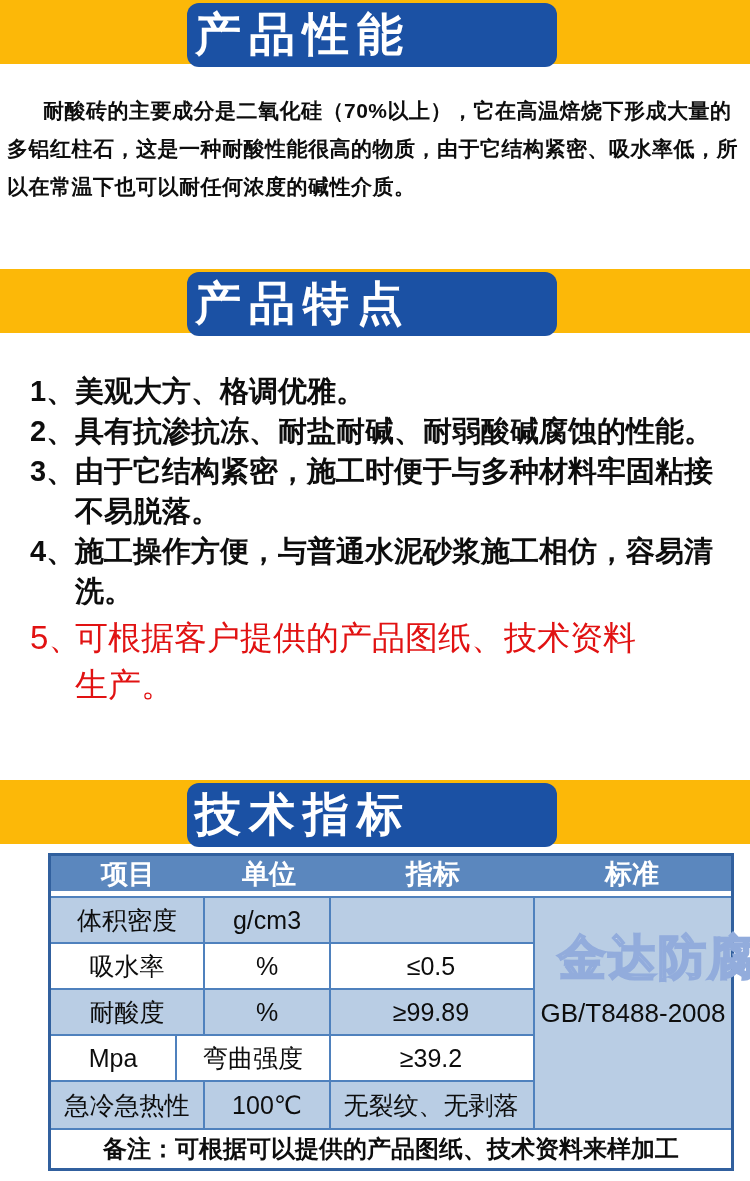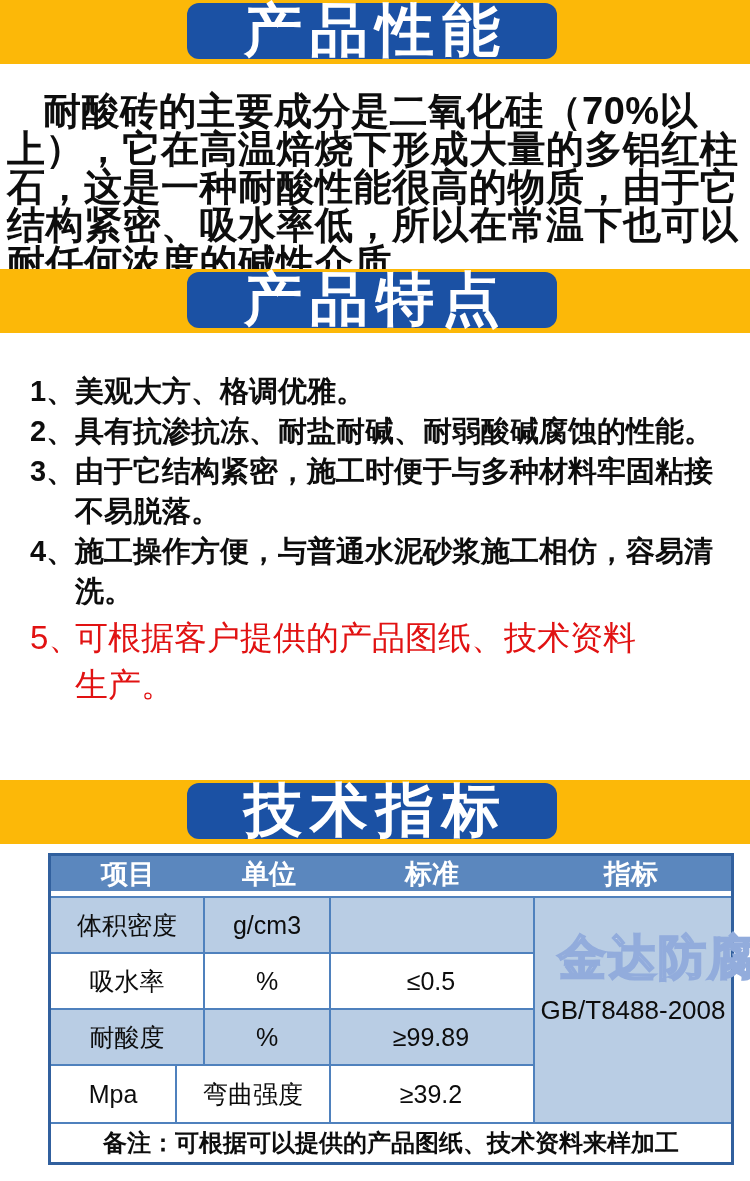--- a/index.html
+++ b/index.html
@@ -20,33 +20,33 @@
     width:750px;height:1181px;
     background:#ffffff;
     overflow:hidden;
     font-family:"Liberation Sans","DejaVu Sans",sans-serif;
     color:#0d0d0d;
   }
   
   .banner{position:absolute;left:0;width:750px;height:68px;}
   .banner .band{position:absolute;left:0;top:0;width:750px;height:64px;background:var(--yellow);}
   .banner .plate{
-    position:absolute;left:187px;top:3px;width:370px;height:56px;
+    position:absolute;left:187px;top:3px;width:370px;height:64px;
     background:var(--blue);border-radius:12px;
-    display:flex;align-items:center;justify-content:center;
-    color:#fff;font-size:58px;font-weight:700;
+    display:flex;align-items:center;justify-content:flex-start;
+    color:#fff;font-size:46px;font-weight:700;
     letter-spacing:8px;padding-left:8px;
   }
   #banner-performance{top:0;}
   #banner-features{top:269px;}
   #banner-specs{top:780px;}
   
   .intro{
     position:absolute;left:7px;top:92px;width:738px;
-    font-size:38px;line-height:38px;font-weight:700;
+    font-size:21px;line-height:38px;font-weight:700;
     text-indent:36px;letter-spacing:0.5px;
   }
   
   .features{position:absolute;left:30px;top:371px;width:716px;}
   .feat{display:flex;font-size:29px;font-weight:700;line-height:40px;}
   .feat-num{flex:none;width:45px;}
   .feat-body{flex:1;}
   .feat-line{display:block;}
   .feat.red{color:var(--red);font-weight:400;font-size:33px;line-height:47px;margin-top:3px;}
   
@@ -54,21 +54,21 @@
     position:absolute;left:48px;top:853px;width:686px;
     border:3px solid var(--outer-blue);background:#fff;
     font-size:25px;
   }
   .spec-header{display:flex;height:35px;background:var(--th-blue);color:#fff;font-weight:700;font-size:27px;}
   .spec-header .hcell{display:flex;align-items:center;justify-content:center;}
   .hc1{width:154px;} .hc2{width:128px;} .hc3{width:200px;} .hc4{width:198px;}
   .spec-gap{height:5px;background:#fff;}
   .spec-body{display:flex;border-top:2px solid var(--border-blue);}
   .col-left{width:482px;}
-  .spec-row{display:flex;height:56px;border-bottom:2px solid var(--border-blue);}
+  .spec-row{display:flex;height:46px;border-bottom:2px solid var(--border-blue);}
   .spec-row:last-child{border-bottom:none;}
   .spec-row .cell{display:flex;align-items:center;justify-content:center;height:100%;}
   .c-item{width:154px;border-right:2px solid var(--border-blue);}
   .c-unit{width:126px;border-right:2px solid var(--border-blue);}
   .c-value{width:200px;}
   .row-alt{background:var(--cell-blue);}
   .col-std{
     width:198px;background:var(--cell-blue);
     border-left:2px solid var(--border-blue);
     display:flex;align-items:center;justify-content:center;
@@ -149,22 +149,22 @@
     <div class="band"></div>
     <div class="plate">
       <span>技术指标</span>
     </div>
   </div>
 
   <div class="spec-table">
     <div class="spec-header">
       <div class="hcell hc1">项目</div>
       <div class="hcell hc2">单位</div>
+      <div class="hcell hc3">指标</div>
       <div class="hcell hc4">标准</div>
-      <div class="hcell hc3">指标</div>
     </div>
     <div class="spec-gap"></div>
     <div class="spec-body">
       <div class="col-left">
         <div class="spec-row row-alt">
           <div class="cell c-item">体积密度</div>
           <div class="cell c-unit">g/cm3</div>
         </div>
         <div class="spec-row">
           <div class="cell c-item">吸水率</div>
@@ -174,20 +174,25 @@
         <div class="spec-row row-alt">
           <div class="cell c-item">耐酸度</div>
           <div class="cell c-unit">%</div>
           <div class="cell c-value">≥99.89</div>
         </div>
         <div class="spec-row">
           <div class="cell c-unit">Mpa</div>
           <div class="cell c-item">弯曲强度</div>
           <div class="cell c-value">≥39.2</div>
         </div>
+        <div class="spec-row row-alt">
+          <div class="cell c-item">急冷急热性</div>
+          <div class="cell c-unit">100℃</div>
+          <div class="cell c-value">无裂纹、无剥落</div>
+        </div>
       </div>
       <div class="col-std">GB/T8488-2008</div>
     </div>
     <div class="note-row">备注：可根据可以提供的产品图纸、技术资料来样加工</div>
   </div>
 
   <div class="watermark">金达防腐</div>
 
 </div>
 

